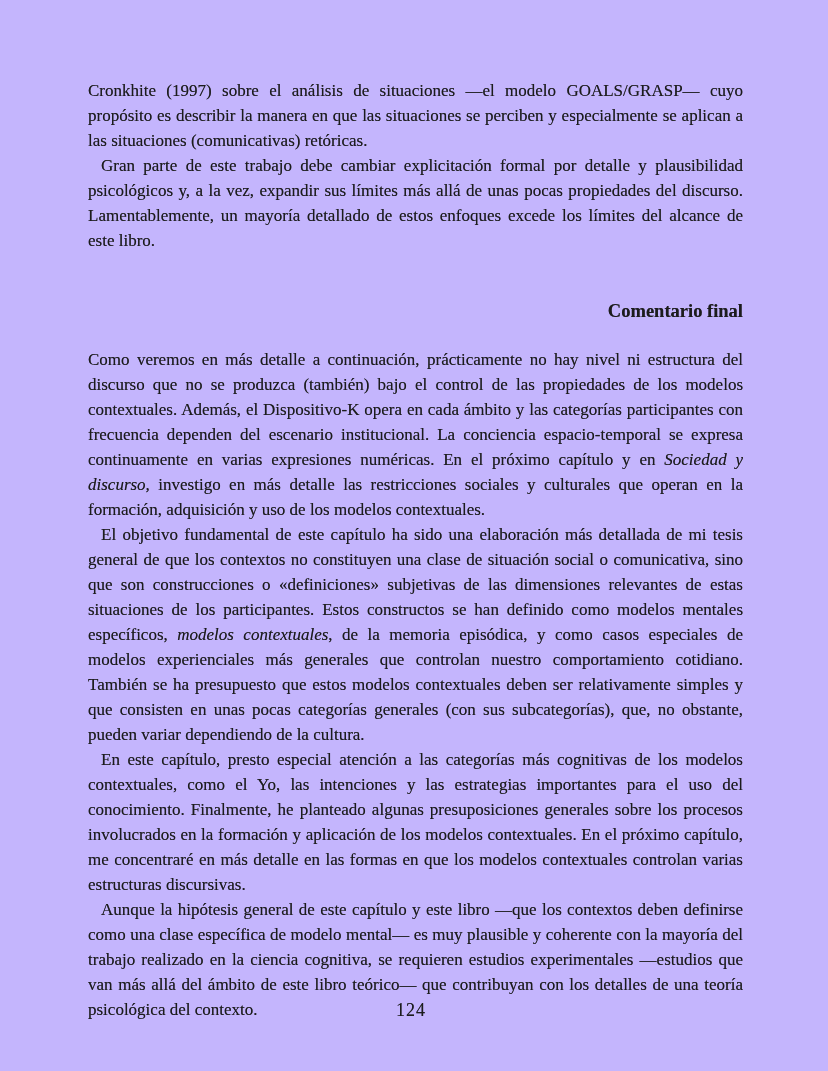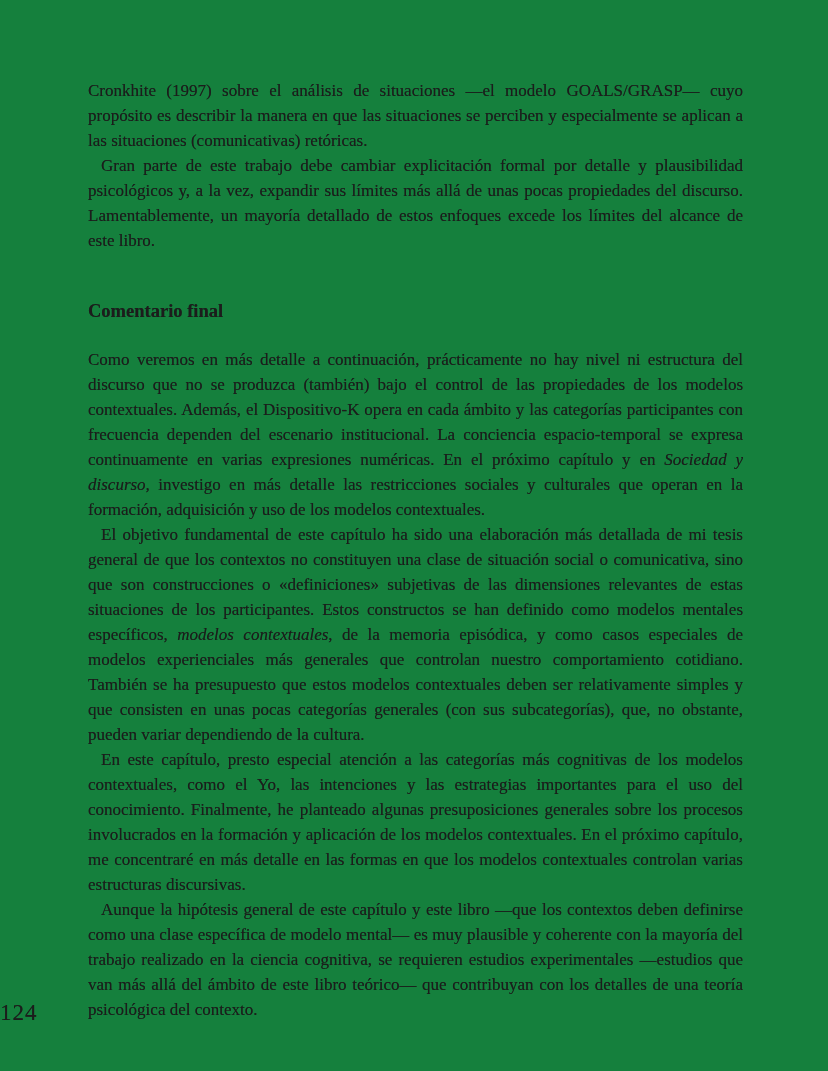--- a/index.html
+++ b/index.html
@@ -4,21 +4,21 @@
 <style>
   html, body {
     margin: 0;
     padding: 0;
     background: #ffffff;
   }
   .page {
     position: relative;
     width: 828px;
     height: 1071px;
-    background: #15803d;
+    background: #c4b5fd;
     font-family: "Liberation Serif", "DejaVu Serif", serif;
     color: #1c1c1c;
     overflow: hidden;
   }
   .text-block {
     position: absolute;
     left: 88px;
     top: 78px;
     width: 655px;
     font-size: 17px;
@@ -31,32 +31,32 @@
     padding: 0;
   }
   .para.indent {
     text-indent: 13px;
   }
   .section-heading {
     font-size: 18.5px;
     font-weight: bold;
     line-height: 25px;
     margin: 46px 0 23px 0;
-    text-align: left;
+    text-align: right;
   }
   .italic-seg {
     font-style: italic;
   }
   .page-number {
     position: absolute;
     left: 0;
     right: 6px;
     top: 1000px;
-    text-align: left;
-    font-size: 23px;
+    text-align: center;
+    font-size: 18px;
     letter-spacing: 1px;
     text-shadow: 0 0 0.4px rgba(20,20,20,0.55);
   }
 </style>
 </head>
 <body>
 
 <div class="page">
   <div class="text-block">
 

